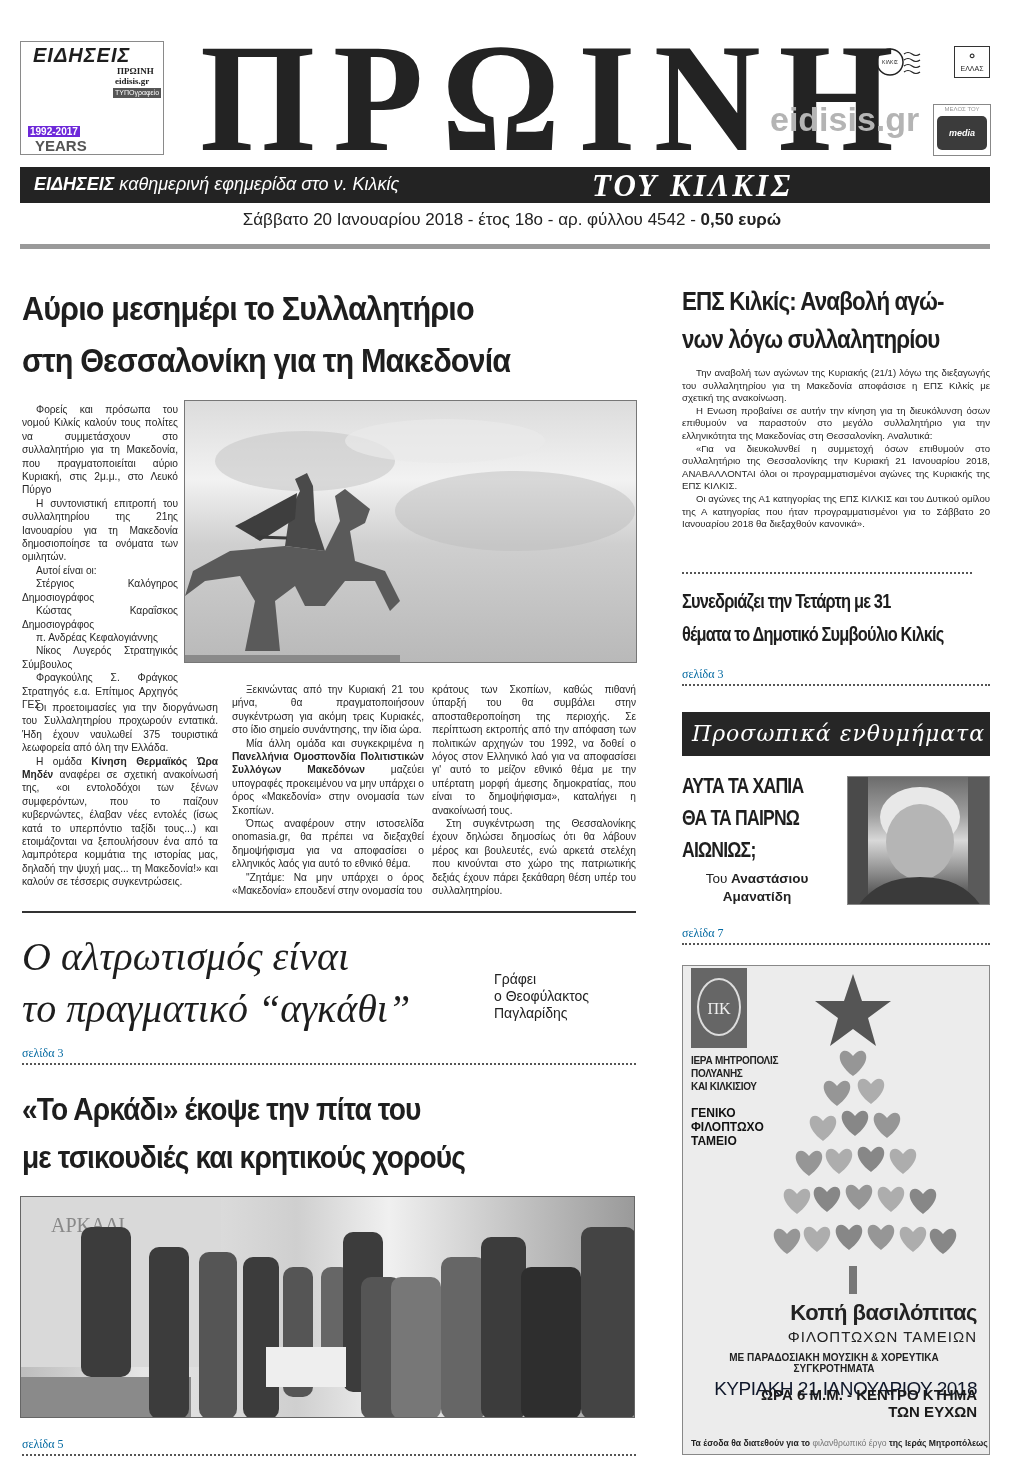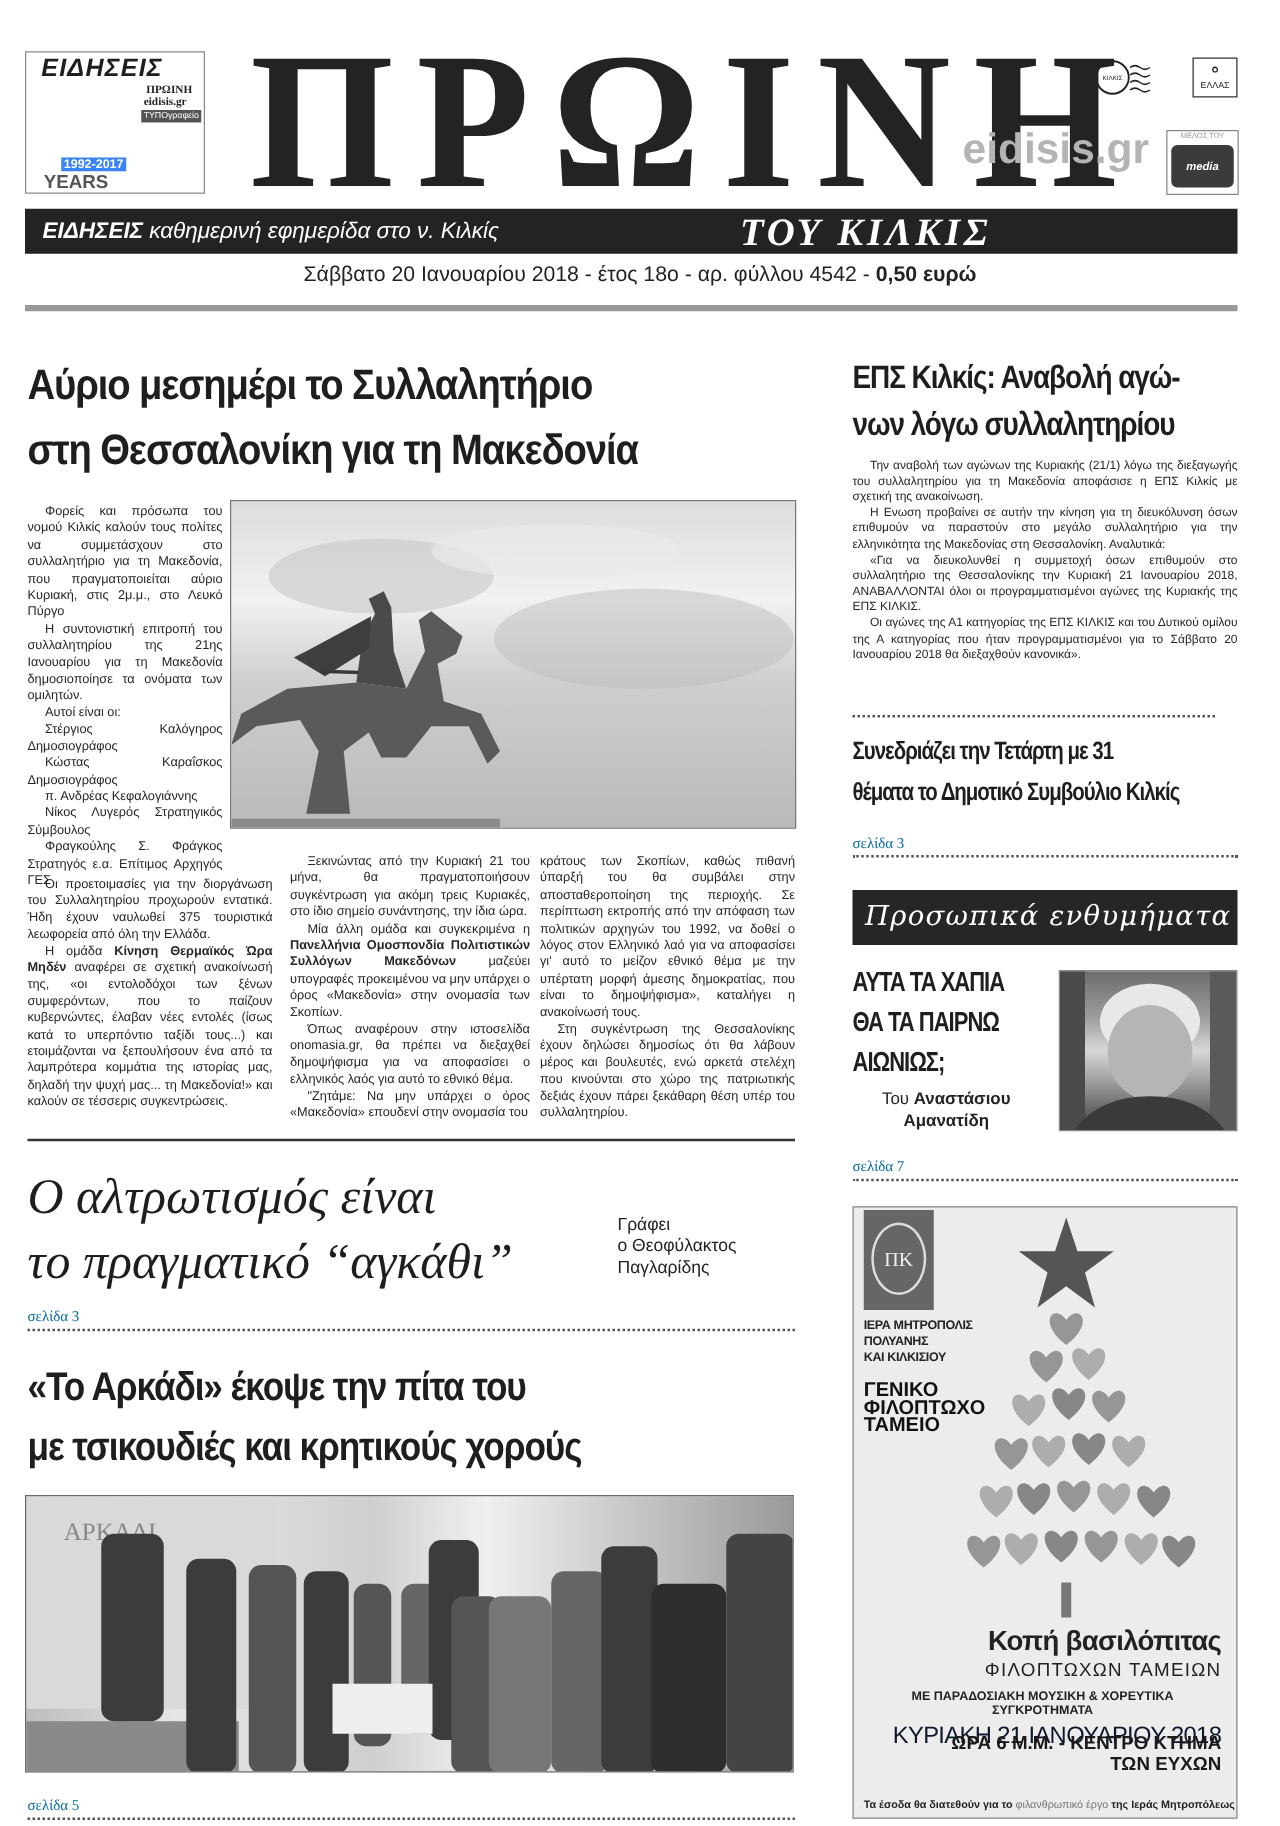--- a/index.html
+++ b/index.html
@@ -7,21 +7,21 @@
   body { position: relative; font-family: "Liberation Serif", serif; color: #1c1c1c; }
   .abs { position: absolute; }
 
   
   .logo25 { left: 20px; top: 41px; width: 144px; height: 114px; border: 1px solid #8a8a8a; background: #fff; }
   .logo25 .eid { position: absolute; left: 12px; top: 2px; font-family: "Liberation Sans", sans-serif; font-weight: bold; font-style: italic; font-size: 20px; letter-spacing: 1px; color: #1e1e1e; }
   .logo25 .big25 { position: absolute; left: 38px; top: 18px; font-family: "Liberation Sans", sans-serif; font-weight: bold; font-size: 96px; line-height: 96px; color: #5c5c5c; letter-spacing: -8px; }
   .logo25 .pr { position: absolute; left: 96px; top: 24px; font-family: "Liberation Serif", serif; font-weight: bold; font-size: 9px; color: #222; }
   .logo25 .url { position: absolute; left: 94px; top: 34px; font-family: "Liberation Serif", serif; font-weight: bold; font-size: 9px; color: #222; }
   .logo25 .typo { position: absolute; left: 92px; top: 46px; width: 48px; height: 10px; background: #555; color: #fff; font-size: 7px; font-family: "Liberation Sans", sans-serif; text-align: center; line-height: 10px; }
-  .logo25 .yrs { position: absolute; left: 28px; top: 84px; background: #3b82f6; color: #fff; font-family: "Liberation Sans", sans-serif; font-weight: bold; font-size: 10px; padding: 0 2px; }
+  .logo25 .yrs { position: absolute; left: 7px; top: 84px; background: #6d28d9; color: #fff; font-family: "Liberation Sans", sans-serif; font-weight: bold; font-size: 10px; padding: 0 2px; }
   .logo25 .years { position: absolute; left: 14px; top: 95px; font-family: "Liberation Sans", sans-serif; font-weight: bold; font-size: 15px; color: #555; }
 
   .title { left: 200px; top: 36px; width: 630px; height: 122px; font-family: "Liberation Serif", serif; font-weight: bold; font-size: 148px; line-height: 122px; letter-spacing: 18px; color: #232323; transform: scaleY(1.05); white-space: nowrap; }
   .watermark { left: 770px; top: 100px; font-family: "Liberation Sans", sans-serif; font-weight: bold; font-size: 34px; color: #b4b4b4; }
 
   .stamp { left: 876px; top: 42px; width: 50px; height: 40px; }
   .ellas { left: 954px; top: 46px; width: 36px; height: 32px; border: 1px solid #333; font-size: 7px; font-family: "Liberation Sans", sans-serif; text-align: center; }
   .ellas .horn { display: block; font-size: 14px; line-height: 18px; }
   .media { left: 933px; top: 104px; width: 58px; height: 52px; border: 1px solid #888; }
   .media .member { font-size: 6px; font-family: "Liberation Sans", sans-serif; color: #999; text-align: center; line-height: 9px; }
@@ -69,21 +69,21 @@
   .script-band { left: 682px; top: 712px; width: 308px; height: 44px; background: #262626; color: #fff; font-family: "DejaVu Serif", serif; font-style: italic; font-size: 22px; line-height: 44px; padding-left: 10px; letter-spacing: 1px; }
 
   .pills-head { left: 682px; top: 770px; font-size: 22px; line-height: 32px; width: 200px; transform: scaleX(0.8); }
   .pills-author { left: 682px; top: 870px; width: 150px; text-align: center; font-family: "Liberation Sans", sans-serif; font-size: 13.5px; line-height: 18px; color: #222; }
   .portrait { left: 847px; top: 776px; width: 143px; height: 129px; border: 1px solid #888; background: linear-gradient(180deg, #6c6c6c 0%, #9f9f9f 30%, #d8d8d8 50%, #8d8d8d 75%, #3d3d3d 100%); overflow: hidden; }
 
   .ad { left: 682px; top: 965px; width: 308px; height: 490px; border: 1px solid #888; background: #ececec; overflow: hidden; font-family: "Liberation Sans", sans-serif; }
   .ad .emblem { position: absolute; left: 8px; top: 2px; width: 56px; height: 80px; background: #666; }
   .ad .emblem .oval { position: absolute; left: 6px; top: 10px; width: 44px; height: 58px; border: 2px solid #ddd; border-radius: 50%; color: #eee; font-family: "Liberation Serif", serif; font-size: 16px; text-align: center; line-height: 58px; }
   .ad .org { position: absolute; left: 8px; top: 88px; font-size: 10px; font-weight: bold; line-height: 13px; color: #222; letter-spacing: -0.3px; }
-  .ad .fund { position: absolute; left: 8px; top: 140px; font-size: 16px; font-weight: bold; line-height: 14px; color: #111; }
+  .ad .fund { position: absolute; left: 8px; top: 140px; font-size: 12px; font-weight: bold; line-height: 14px; color: #111; }
   .ad .event { position: absolute; right: 12px; top: 334px; font-size: 22px; font-weight: bold; color: #222; text-align: right; letter-spacing: -0.5px; }
   .ad .funds { position: absolute; right: 12px; top: 362px; font-size: 15px; color: #222; letter-spacing: 1px; text-align: right; }
   .ad .music { position: absolute; left: 6px; right: 10px; top: 386px; font-size: 10px; font-weight: bold; color: #222; text-align: center; }
   .ad .when { position: absolute; right: 12px; top: 412px; font-size: 19px; font-weight: normal; color: #0f172a; text-align: right; letter-spacing: -0.5px; }
   .ad .where { position: absolute; right: 12px; top: 420px; font-size: 15px; font-weight: bold; color: #1a1a1a; text-align: right; margin-left: 45px; }
   .ad .proceeds { position: absolute; left: 8px; right: 8px; top: 472px; font-size: 8.6px; font-weight: bold; color: #222; text-align: center; white-space: nowrap; }
   .ad .proceeds .hl { color: #777; font-weight: normal; }
 </style>
 </head>
 <body>

